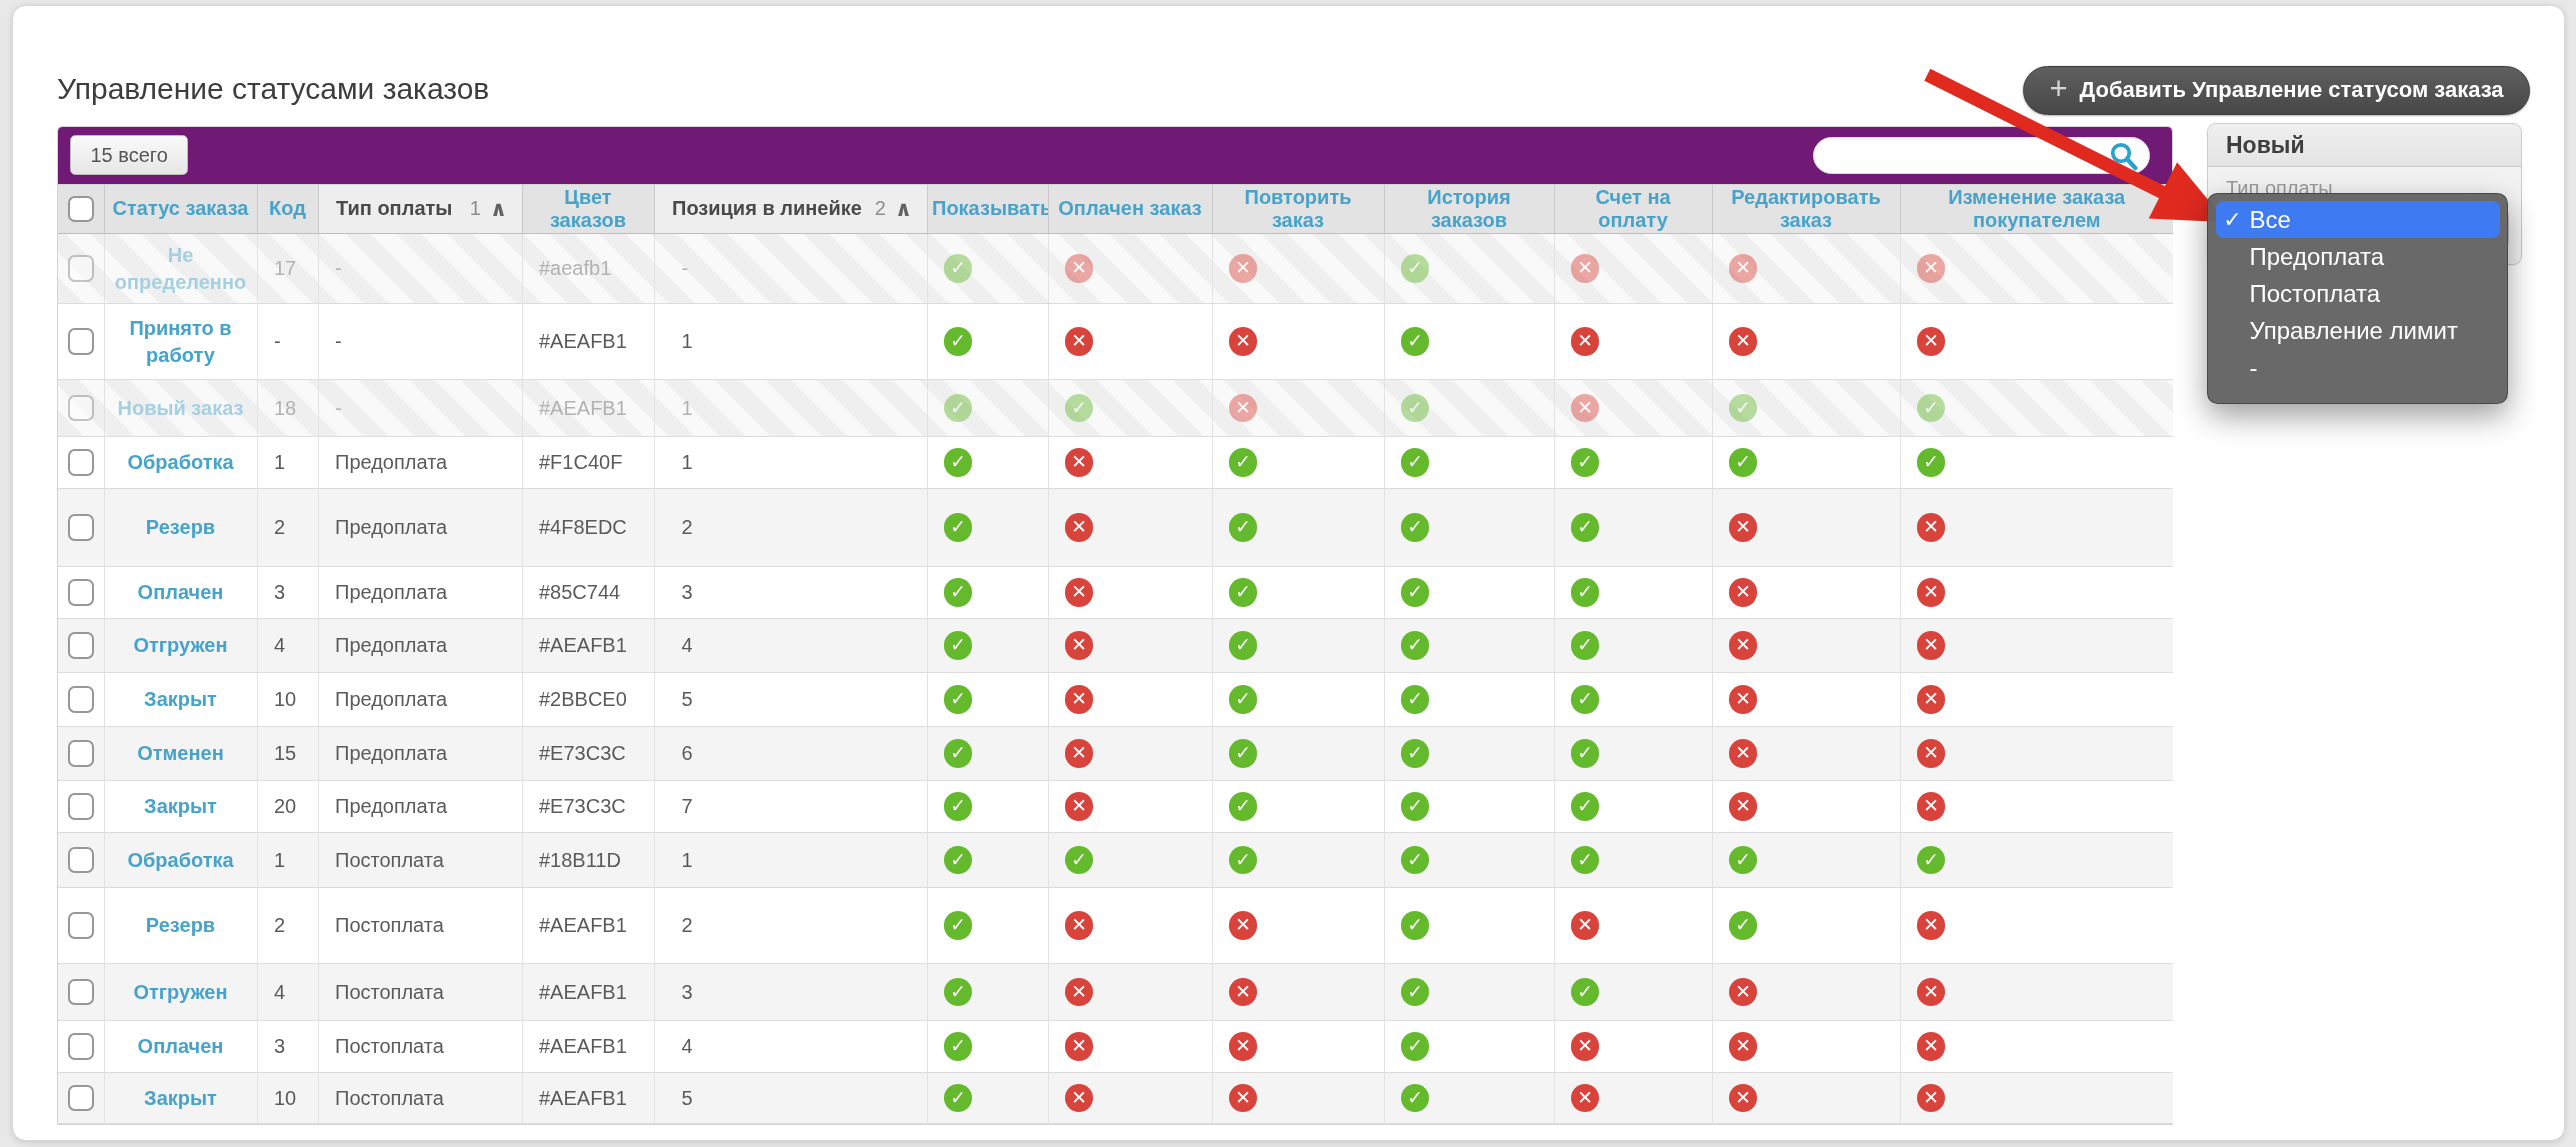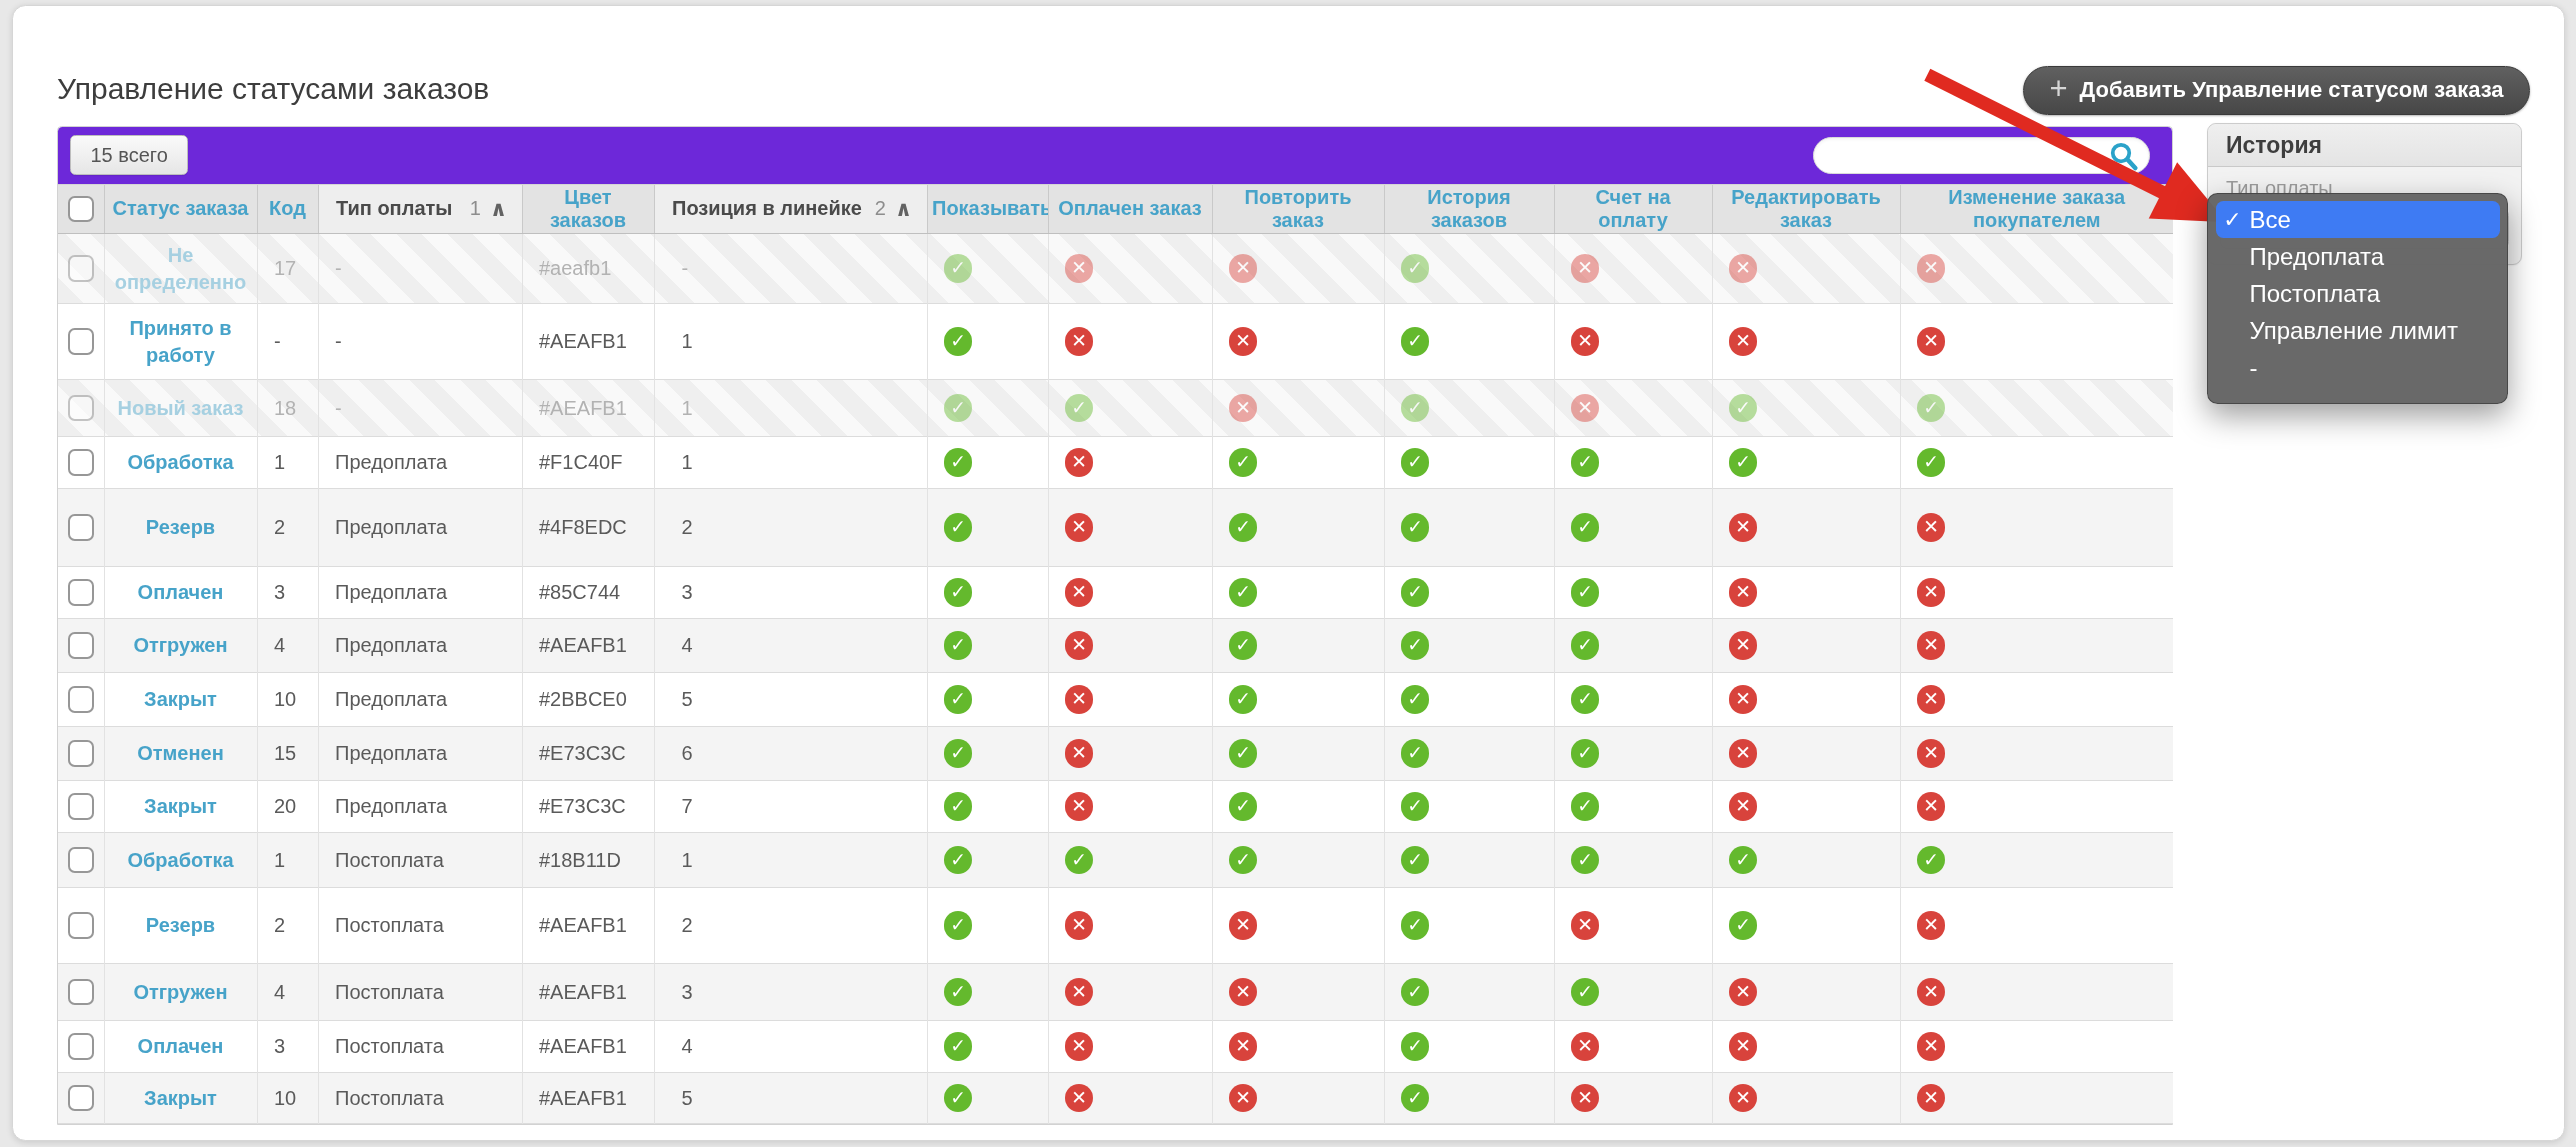--- a/index.html
+++ b/index.html
@@ -10,21 +10,21 @@
   
   .page-title{position:absolute;left:44px;top:66px;margin:0;font-size:30px;font-weight:normal;color:#3d3d3d;}
   .add-btn{position:absolute;right:34px;top:60px;height:49px;border:0.7px solid #3a3a3a;border-radius:25px;
     background:linear-gradient(#606060,#474747);color:#fff;font-size:22px;font-weight:bold;
     font-family:inherit;padding:0 25.4px;display:flex;align-items:center;gap:12px;cursor:pointer;
     box-shadow:0 0.7px 2.2px rgba(0,0,0,.35);}
   .add-btn .plus{font-size:31px;font-weight:normal;color:#d6d6d6;line-height:1;margin-top:-3px;}
   
   .main{position:absolute;left:44px;top:120px;width:2114px;background:#fff;
     border:0.7px solid #d2d2d2;border-radius:4.5px 4.5px 0 0;}
-  .toolbar{height:58px;background:#6d28d9;border-bottom:0.7px solid #d5d5d5;border-radius:4.5px 4.5px 0 0;
+  .toolbar{height:58px;background:#701a75;border-bottom:0.7px solid #d5d5d5;border-radius:4.5px 4.5px 0 0;
     display:flex;align-items:center;padding:16px 12px;box-sizing:border-box;}
   .count-btn{height:40px;padding:0 19.5px;border:0.7px solid #bdbdbd;border-radius:5.2px;
     background:linear-gradient(#fafafa,#e6e6e6);color:#555;font-size:20px;font-family:inherit;
     margin-right:auto;cursor:pointer;box-shadow:0 0.7px 0.7px rgba(0,0,0,.08);}
   .search{position:relative;width:337px;height:37px;margin-right:10.5px;}
   .search input{width:100%;height:100%;box-sizing:border-box;border:1.5px solid #dadada;border-radius:19.5px;
     padding:0 45px 0 18px;font-size:19.5px;color:#444;outline:none;background:#fff;
     box-shadow:inset 0 1.5px 3px rgba(0,0,0,.05);}
   .search svg{position:absolute;right:10.5px;top:4.5px;cursor:pointer;}
   
@@ -582,21 +582,21 @@
               </td>
               <td class="toggle">
                 <span class="tg off">✕</span>
               </td>
             </tr>
           </tbody>
       </table>
     </div>
 
     <div class="filter">
-      <div class="filter-head">История</div>
+      <div class="filter-head">Новый</div>
       <div class="filter-body">
         <div class="filter-label">Тип оплаты</div>
         <div class="filter-select"></div>
       </div>
     </div>
 
     <div class="dropdown" id="dropdown">
         <div class="dd-item sel">
           <span class="dd-check">✓</span>
           <span class="dd-label">Все</span>

